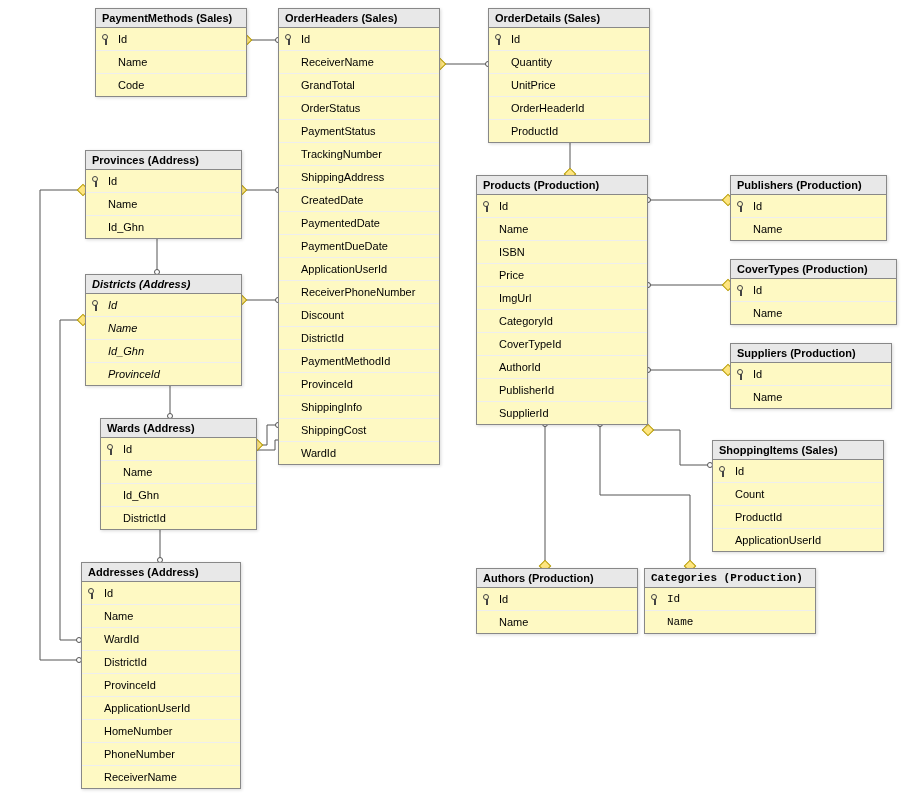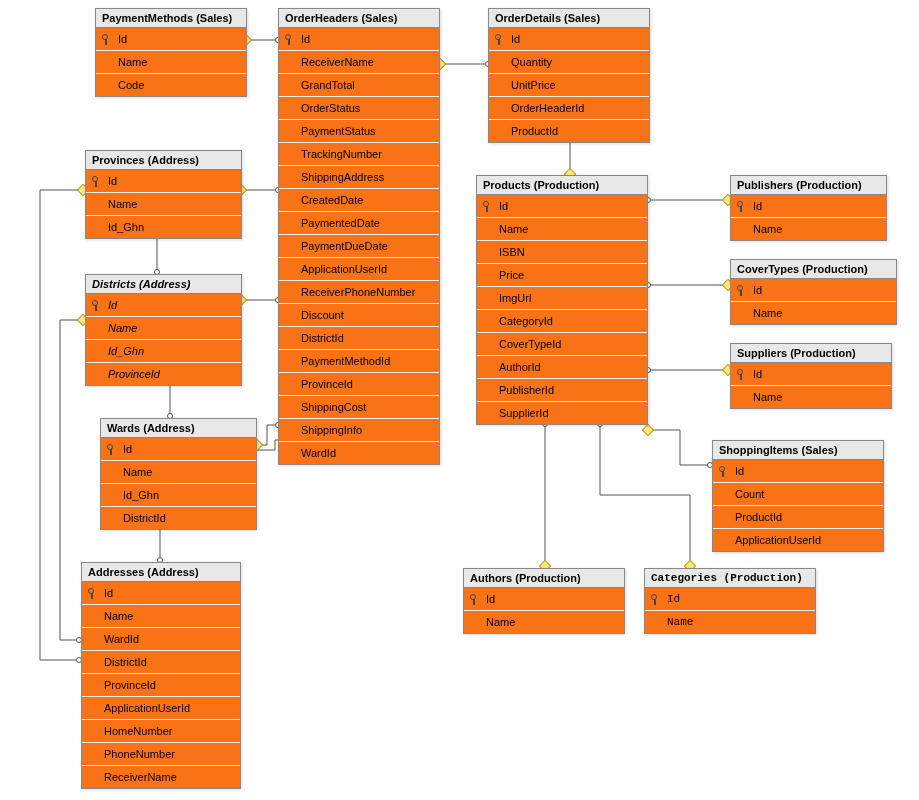--- a/index.html
+++ b/index.html
@@ -10,21 +10,21 @@
     background: #fff;
     position: relative;
     width: 919px;
     height: 800px;
     overflow: hidden;
   }
   .canvas { position: relative; width: 919px; height: 800px; }
   .table {
     position: absolute;
     border: 1px solid #888;
-    background: #f97316;
+    background: #fef9c3;
     box-shadow: 1px 1px 3px rgba(0,0,0,0.15);
   }
   .table-header {
     background: #e8e8e8;
     border-bottom: 1px solid #888;
     padding: 3px 6px;
     font-weight: 600;
     white-space: nowrap;
   }
   .cols { display: flex; flex-direction: column; }
@@ -244,25 +244,25 @@
           <div class="col">
             <span class="key-placeholder"></span>
             <span>PaymentMethodId</span>
           </div>
           <div class="col">
             <span class="key-placeholder"></span>
             <span>ProvinceId</span>
           </div>
           <div class="col">
             <span class="key-placeholder"></span>
+            <span>ShippingInfo</span>
+          </div>
+          <div class="col">
+            <span class="key-placeholder"></span>
             <span>ShippingCost</span>
-          </div>
-          <div class="col">
-            <span class="key-placeholder"></span>
-            <span>ShippingInfo</span>
           </div>
           <div class="col">
             <span class="key-placeholder"></span>
             <span>WardId</span>
           </div>
         </div>
       </div>
       <div class="table" style="left: 488px; top: 8px; width: 160px;">
         <div class="table-header">OrderDetails (Sales)</div>
         <div class="cols">
@@ -506,21 +506,21 @@
           <div class="col">
             <span class="key-placeholder"></span>
             <span>PhoneNumber</span>
           </div>
           <div class="col">
             <span class="key-placeholder"></span>
             <span>ReceiverName</span>
           </div>
         </div>
       </div>
-      <div class="table" style="left: 463px; top: 568px; width: 160px;">
+      <div class="table" style="left: 476px; top: 568px; width: 160px;">
         <div class="table-header">Authors (Production)</div>
         <div class="cols">
           <div class="col">
             <span class="key-placeholder">
               <span class="key-icon"></span>
             </span>
             <span>Id</span>
           </div>
           <div class="col">
             <span class="key-placeholder"></span>

